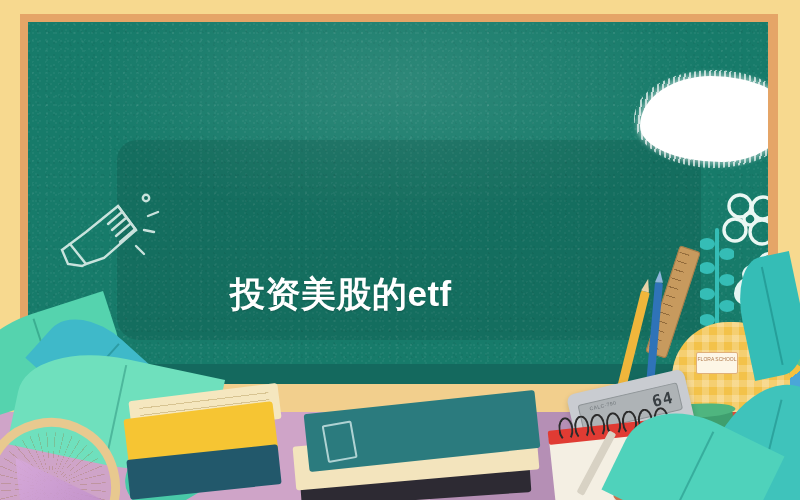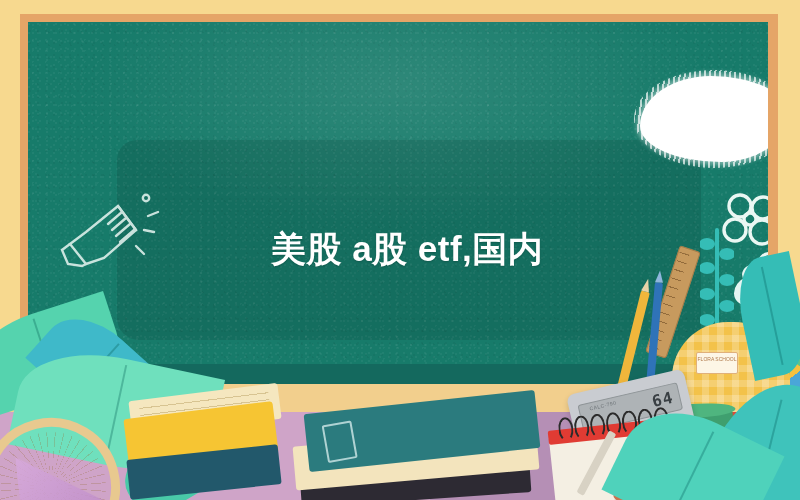--- a/index.html
+++ b/index.html
@@ -528,16 +528,16 @@
   <div class="obj mag-handle"></div>
   <div class="obj mag">
     <span class="num">1</span>
   </div>
 
   <div class="obj rleaf rleafC">
       <i class="rleaf-vein"></i>
     </div>
 
   <div class="headline">
-    <span>美股 a股 etf,国内</span>
+    <span class="l2">投资美股的etf</span>
   </div>
 
 </div>
 
 </body></html>

